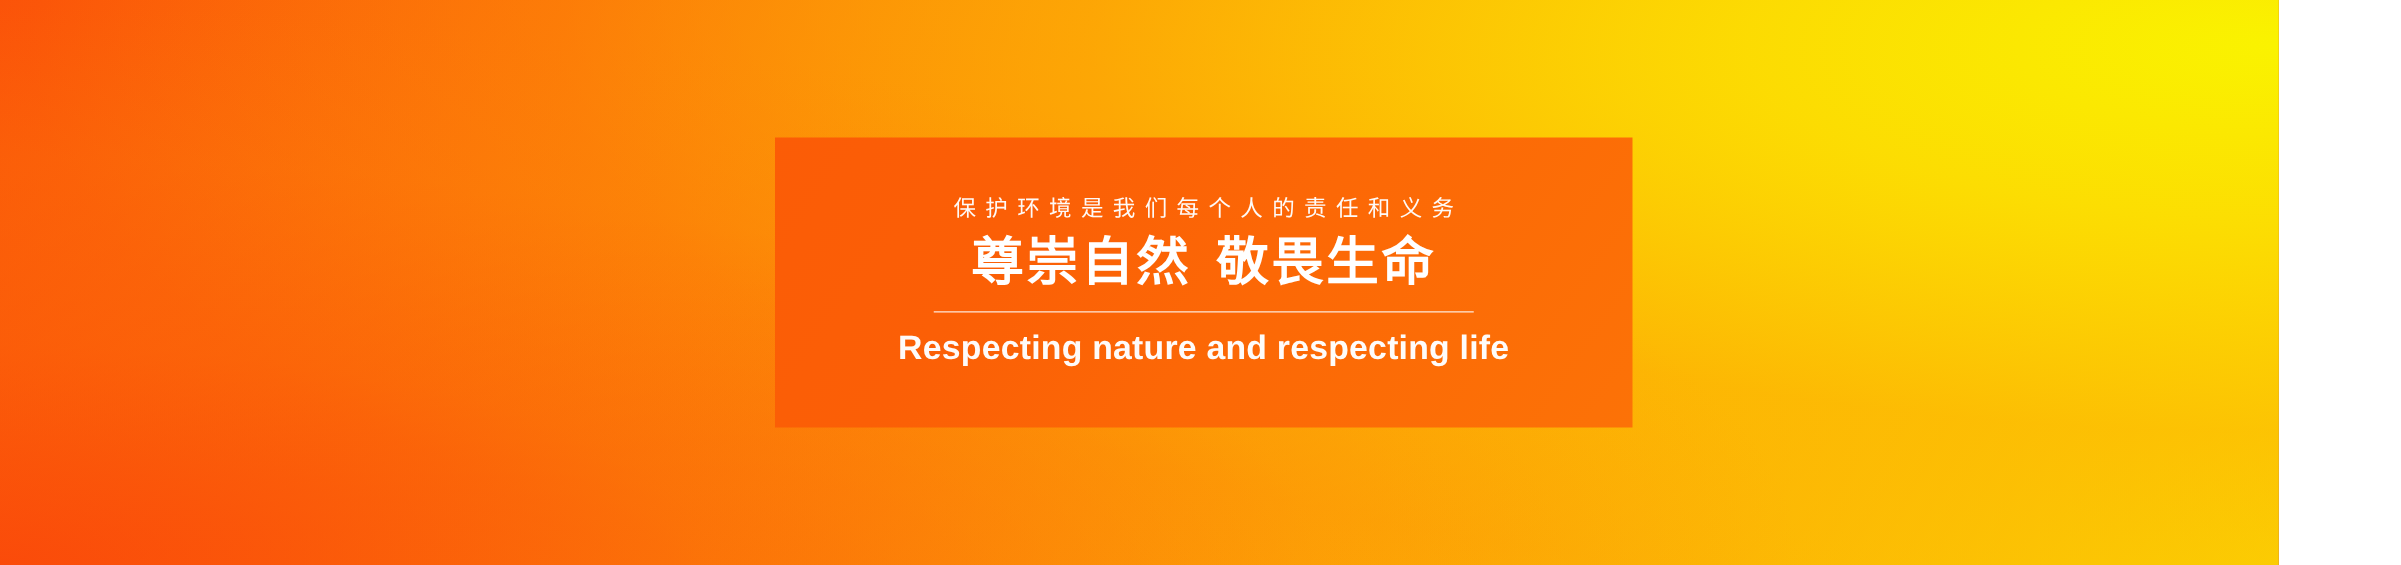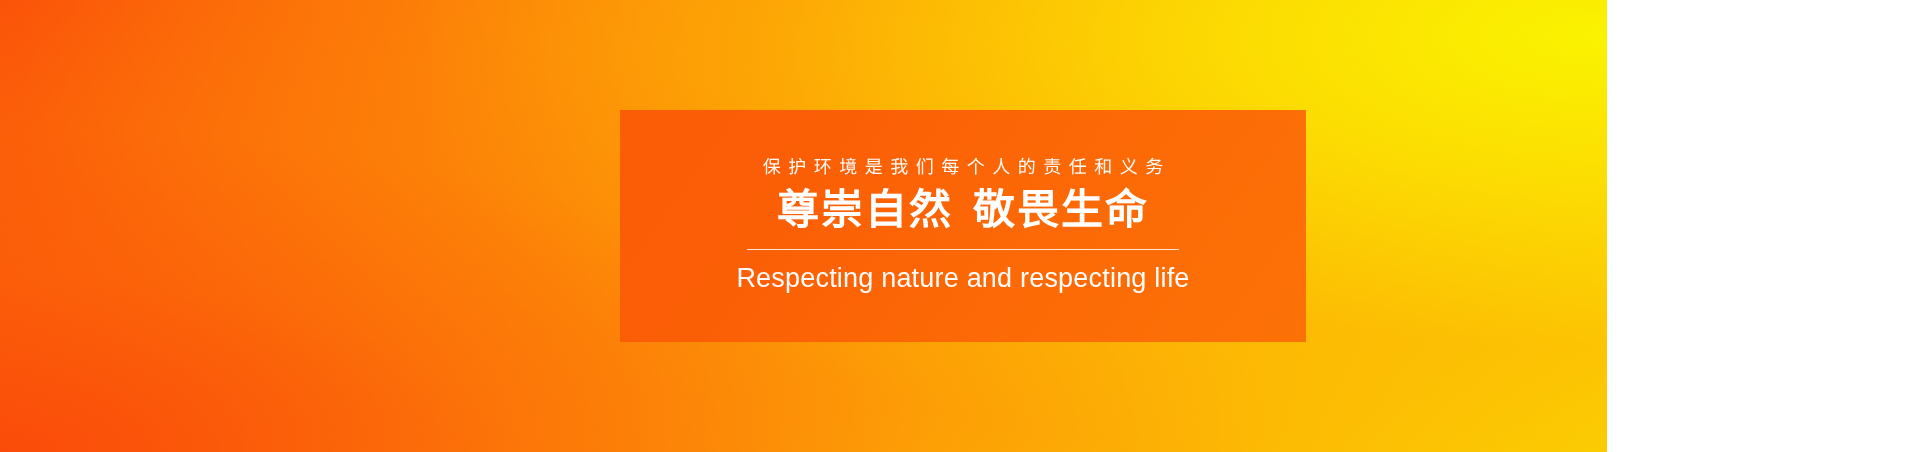--- a/index.html
+++ b/index.html
@@ -11,21 +11,21 @@
   body {
     width: 1921px;
     height: 452px;
     overflow: hidden;
     font-family: "Liberation Sans", "DejaVu Sans", sans-serif;
   }
 
   
   .banner-stage {
     position: relative;
-    width: 1607px;
+    width: 1823px;
     height: 452px;
     overflow: hidden;
     background: #c2410c;
   }
 
   .banner-bg {
     position: absolute;
     inset: 0;
     background:
       radial-gradient(145% 190% at 100% 8%,
@@ -119,21 +119,21 @@
     background: rgba(255, 255, 255, 0.85);
     margin: 17px 0 14px 0;
     border: 0;
   }
 
   
   .subtitle {
     color: #ffffff;
     font-size: 27px;
     line-height: 1.1;
-    font-weight: 400;
+    font-weight: 700;
     letter-spacing: 0.2px;
     white-space: nowrap;
     margin: 0;
     opacity: 0.98;
   }
 </style>
 </head>
 <body>
 
 <div class="banner-stage">

